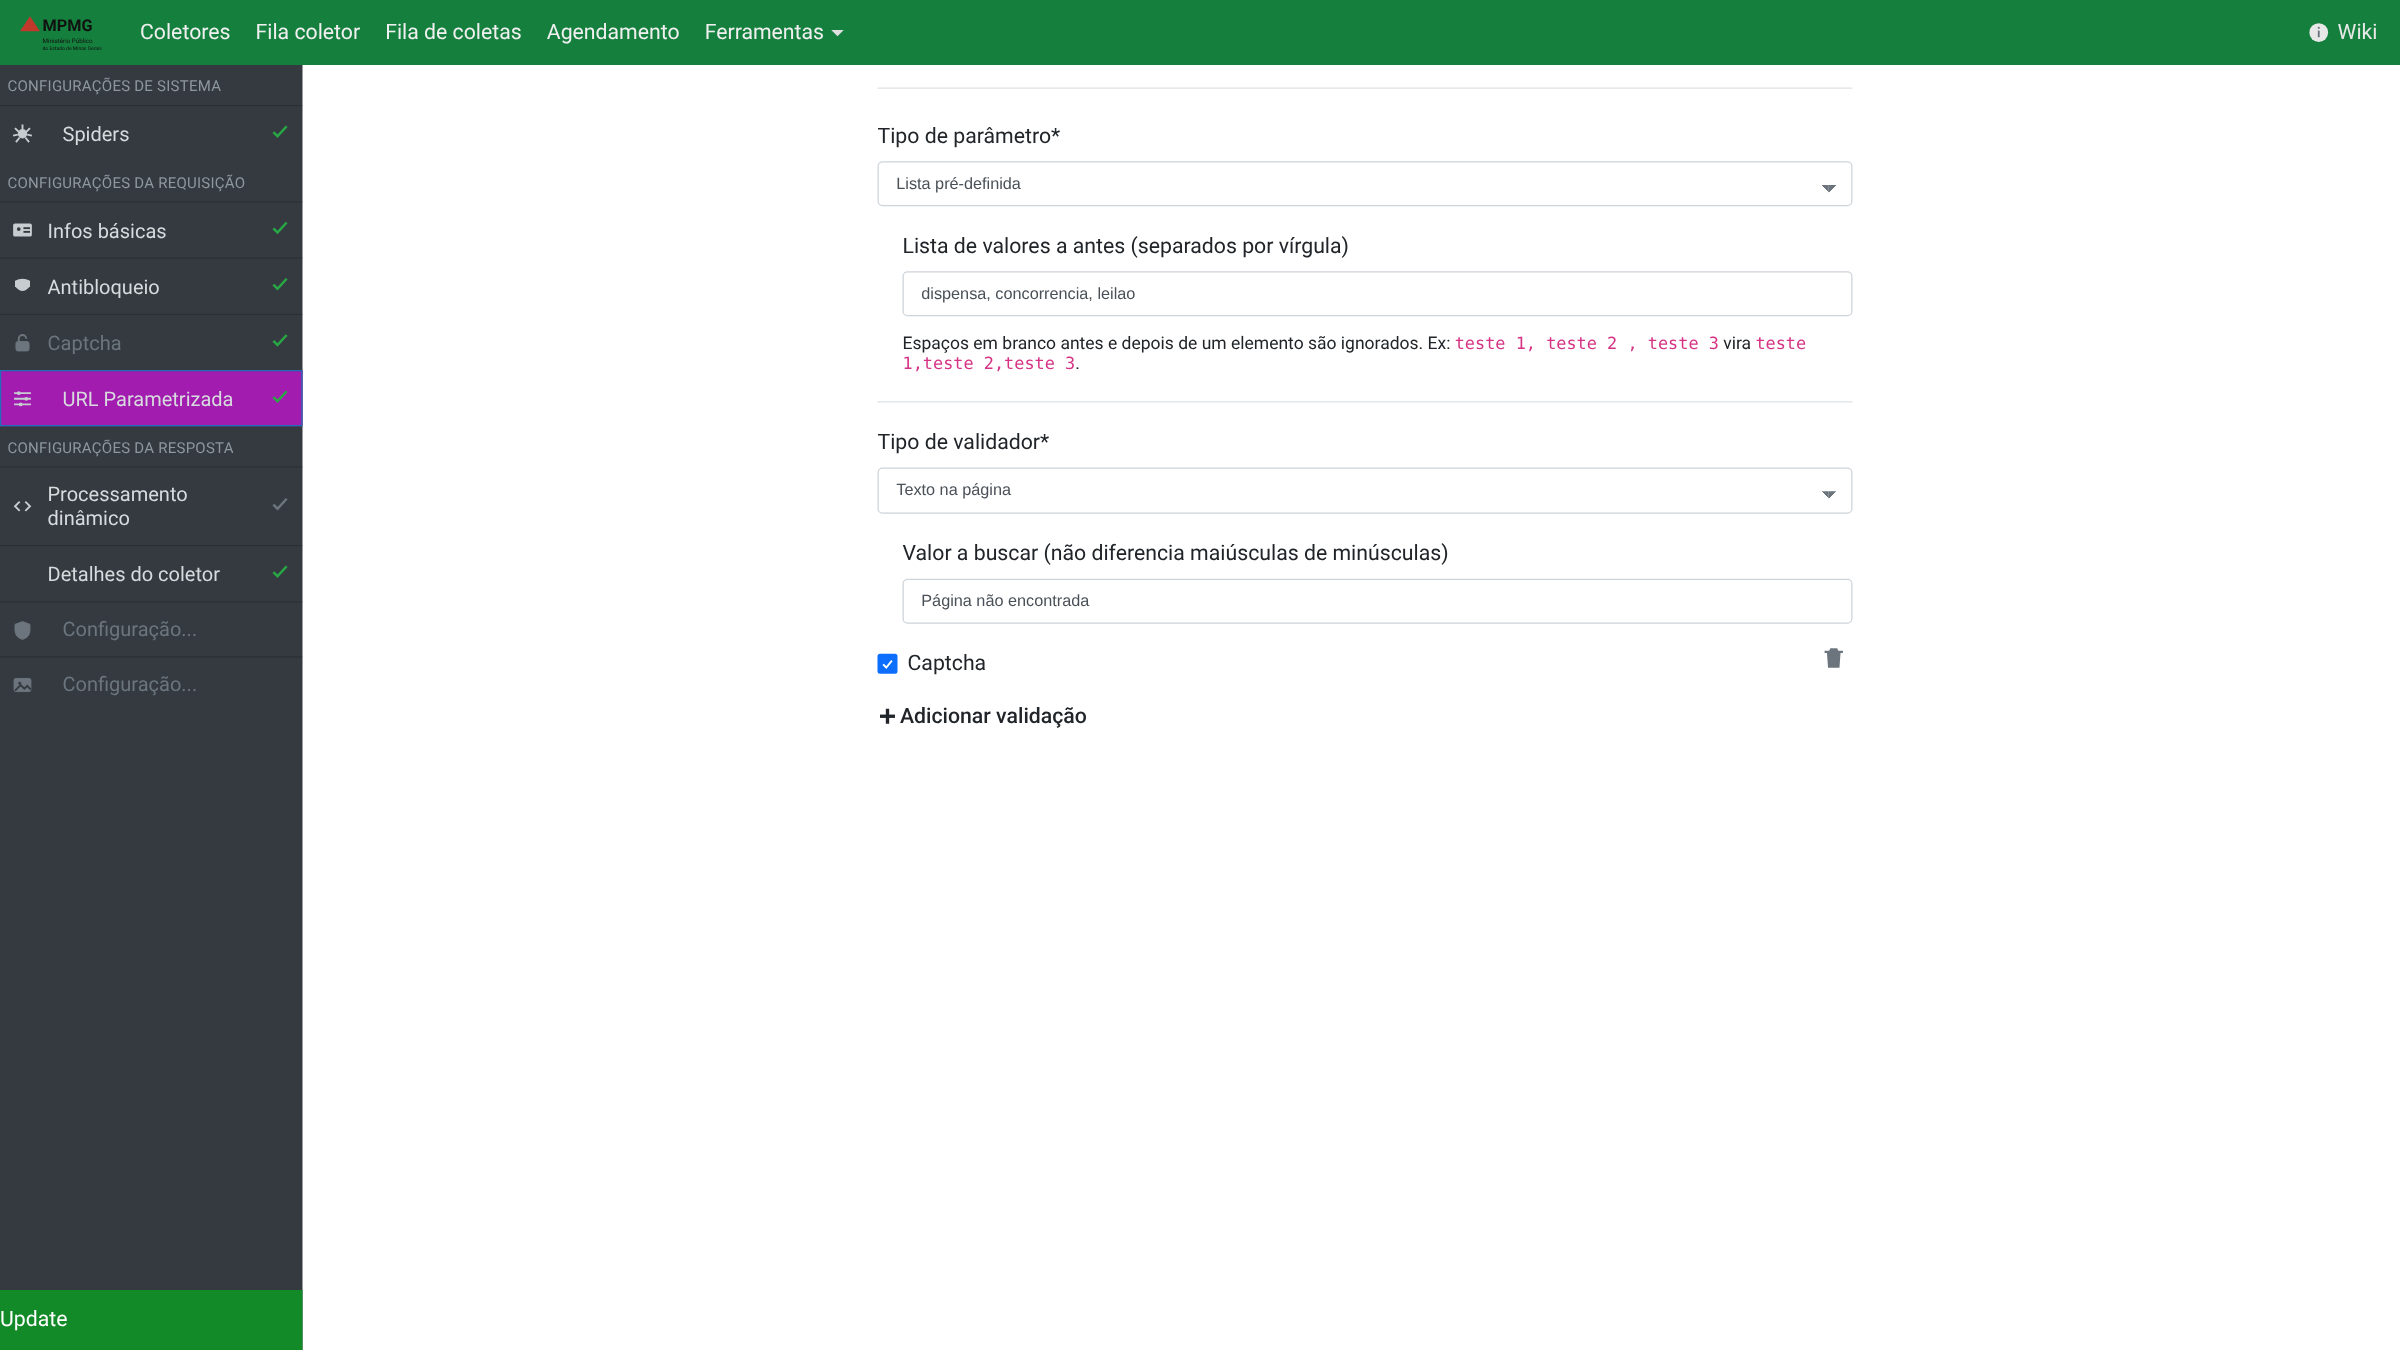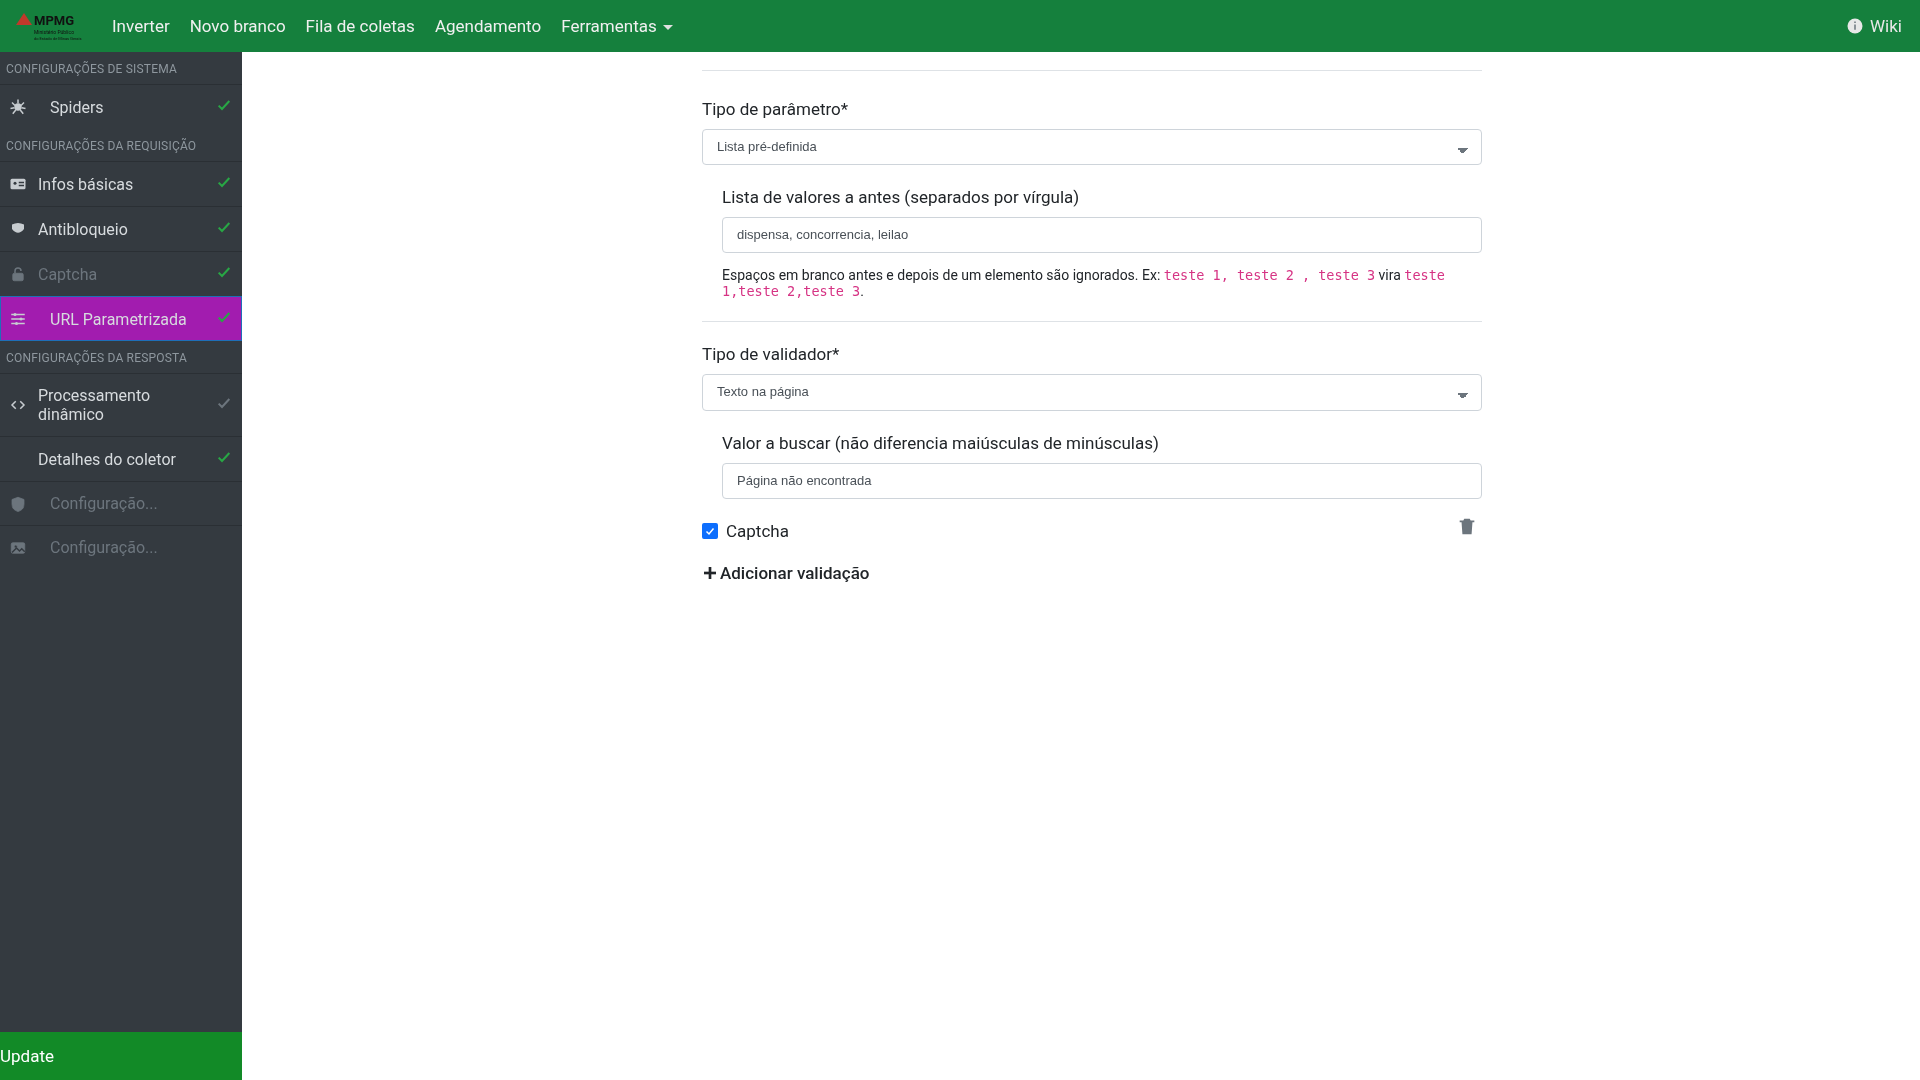--- a/index.html
+++ b/index.html
@@ -215,22 +215,22 @@
 <div class="navbar">
   <div class="brand">
     <svg width="76" height="34" viewBox="0 0 76 34">
       <polygon points="2,16 10,4 18,16" fill="#c0392b"></polygon>
       <text x="20" y="16" font-size="13" font-weight="700" fill="#111">MPMG</text>
       <text x="20" y="25" font-size="5" fill="#111">Ministério Público</text>
       <text x="20" y="31" font-size="4" fill="#111">do Estado de Minas Gerais</text>
     </svg>
   </div>
   <div class="nav-links">
-    <div class="nav-link">Inverter</div>
-    <div class="nav-link">Novo branco</div>
+    <div class="nav-link">Coletores</div>
+    <div class="nav-link">Fila coletor</div>
     <div class="nav-link">Fila de coletas</div>
     <div class="nav-link">Agendamento</div>
     <div class="nav-link dropdown">Ferramentas</div>
   </div>
   <div class="spacer"></div>
   <div class="wiki">
     <svg viewBox="0 0 24 24">
         <circle cx="12" cy="12" r="10"></circle>
         <rect x="11" y="10" width="2" height="7" fill="#6c757d"></rect>
         <rect x="11" y="6" width="2" height="2" fill="#6c757d"></rect>

